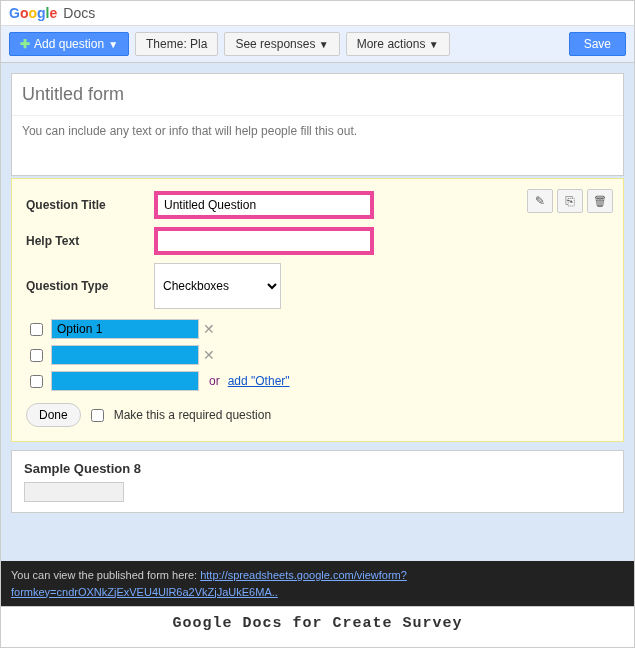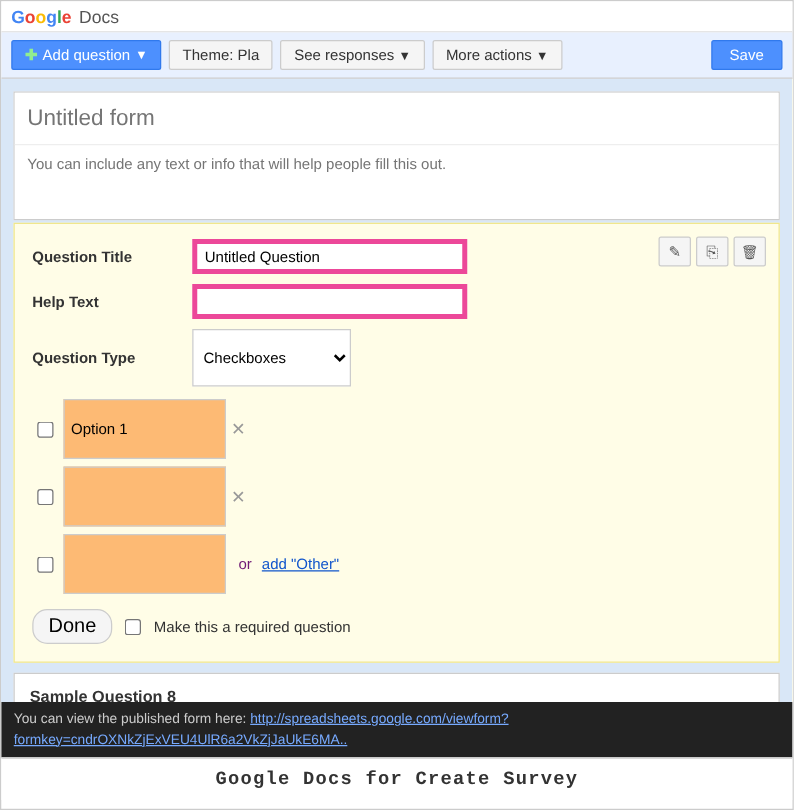--- a/index.html
+++ b/index.html
@@ -179,24 +179,24 @@
       margin-bottom: 6px;
       gap: 4px;
     }
     .option-checkbox {
       width: 13px;
       height: 13px;
       margin-right: 4px;
     }
     .option-input {
       border: 1px solid #ccc;
-      padding: 16px 5px;
-      font-size: 12px;
-      width: 130px;
-      background: #fdba74;
+      padding: 2px 5px;
+      font-size: 12px;
+      width: 148px;
+      background: #0ea5e9;
       outline: none;
     }
     .option-x {
       color: #999;
       cursor: pointer;
       font-size: 14px;
     }
     .add-other-text {
       font-size: 12px;
       color: #555;
@@ -211,21 +211,21 @@
     #done-bar {
       margin-top: 12px;
       display: flex;
       align-items: center;
       gap: 10px;
     }
     .btn-done {
       background: #f5f5f5;
       border: 1px solid #ccc;
       padding: 4px 12px;
-      font-size: 16px;
+      font-size: 12px;
       cursor: pointer;
       border-radius: 12px;
     }
     .required-checkbox {
       width: 13px;
       height: 13px;
     }
     .required-label {
       font-size: 12px;
       color: #333;

